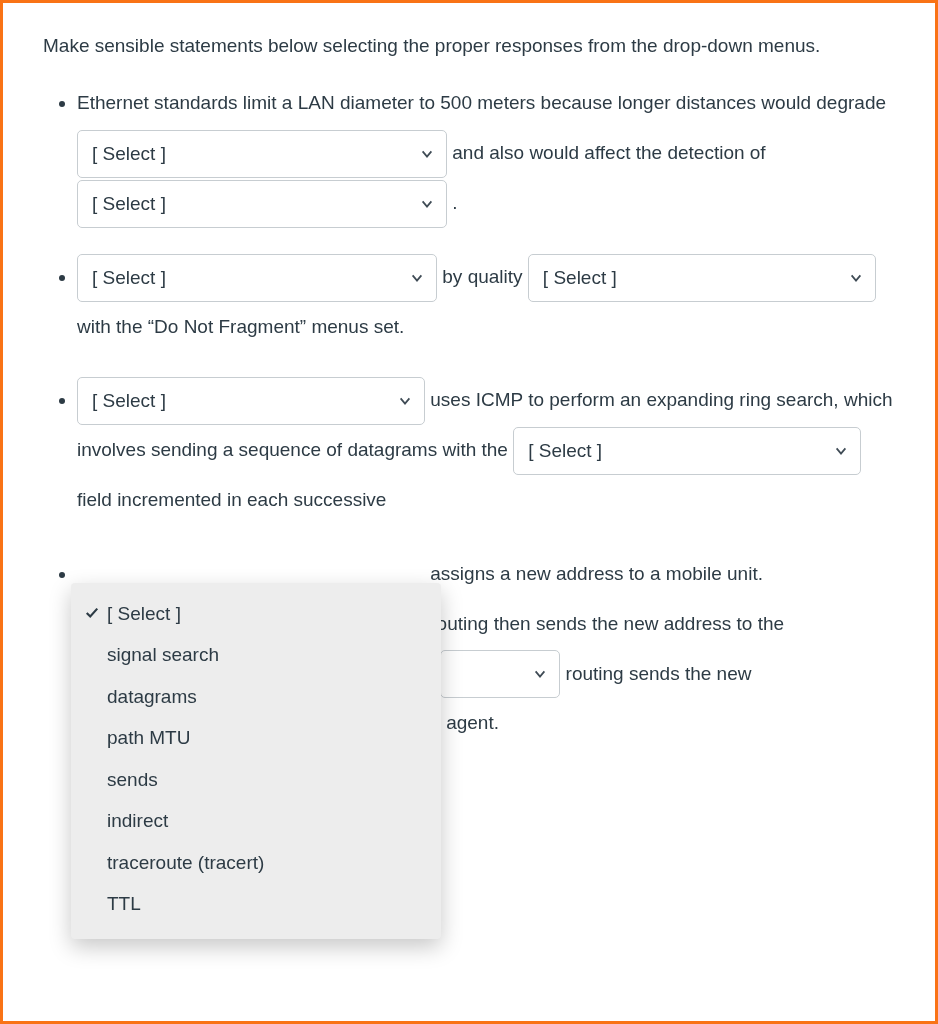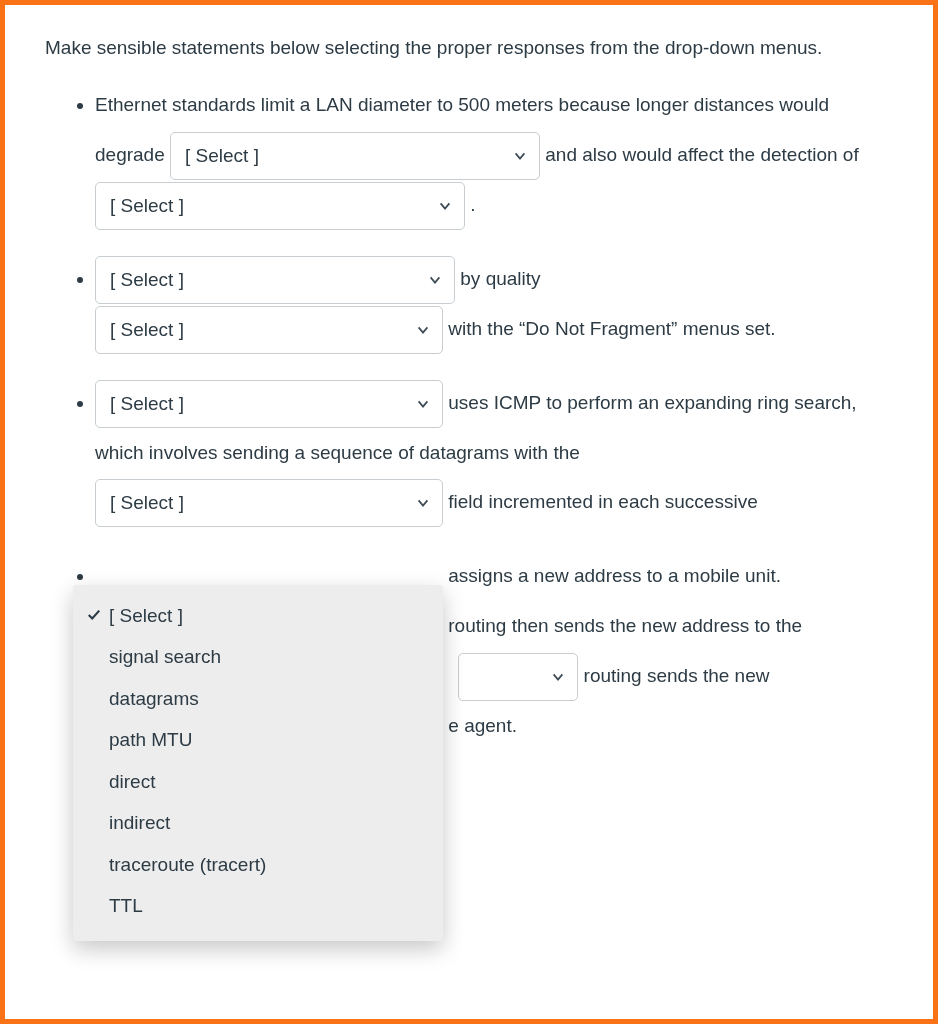--- a/index.html
+++ b/index.html
@@ -7,31 +7,31 @@
     margin: 0;
     font-family: -apple-system, BlinkMacSystemFont, "Segoe UI", Helvetica, Arial, sans-serif;
     background: #fff;
     color: #2d3b45;
     font-size: 19px;
     line-height: 1.55;
   }
   .frame {
     width: 938px;
     min-height: 1024px;
-    border: 5px solid #f97316;
+    border: 3px solid #f97316;
     padding: 28px 40px 40px 40px;
     position: relative;
   }
   .intro {
     margin-bottom: 18px;
   }
   ul.qlist {
     list-style: disc;
     padding-left: 34px;
-    margin: 16px;
+    margin: 0;
   }
   ul.qlist > li {
     margin: 10px 0 24px 0;
     line-height: 2.6;
   }
   .sel {
     display: inline-flex;
     align-items: center;
     justify-content: space-between;
     height: 48px;
@@ -195,21 +195,21 @@
       <div class="opt">
         <span class="mark"></span>
         <span>datagrams</span>
       </div>
       <div class="opt">
         <span class="mark"></span>
         <span>path MTU</span>
       </div>
       <div class="opt">
         <span class="mark"></span>
-        <span>direct</span>
+        <span>sends</span>
       </div>
       <div class="opt">
         <span class="mark"></span>
         <span>indirect</span>
       </div>
       <div class="opt">
         <span class="mark"></span>
         <span>traceroute (tracert)</span>
       </div>
       <div class="opt">

